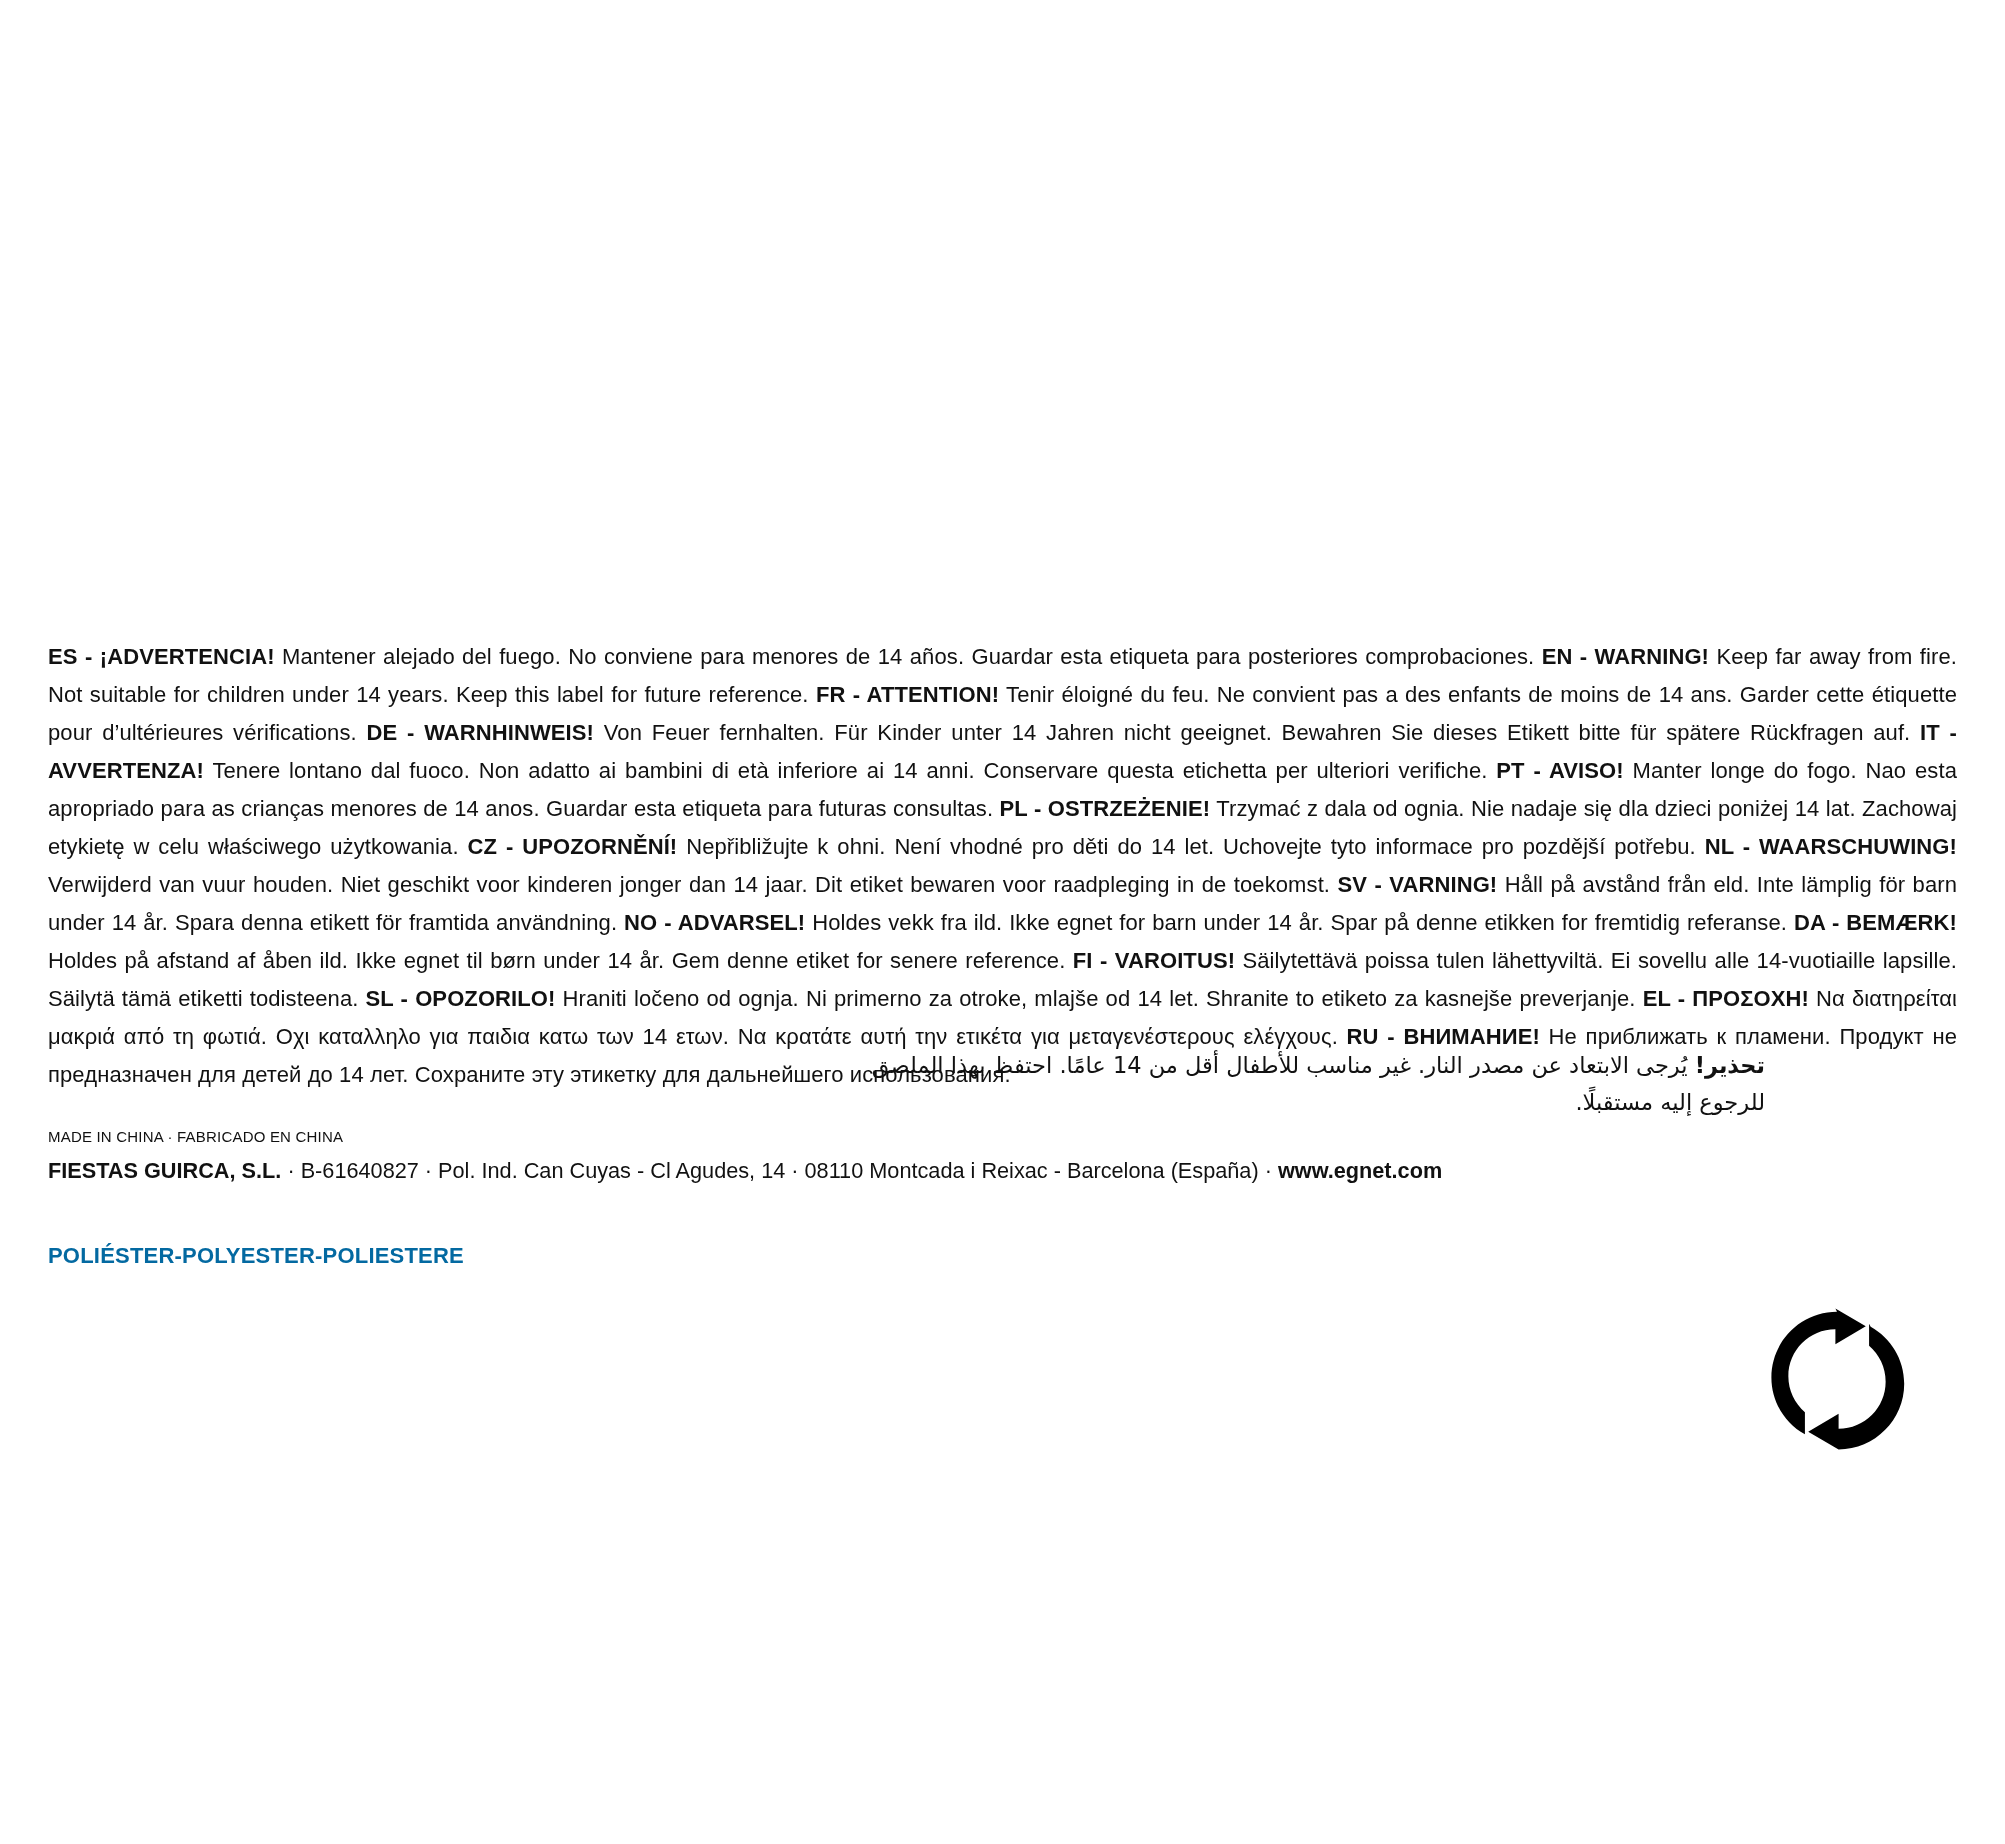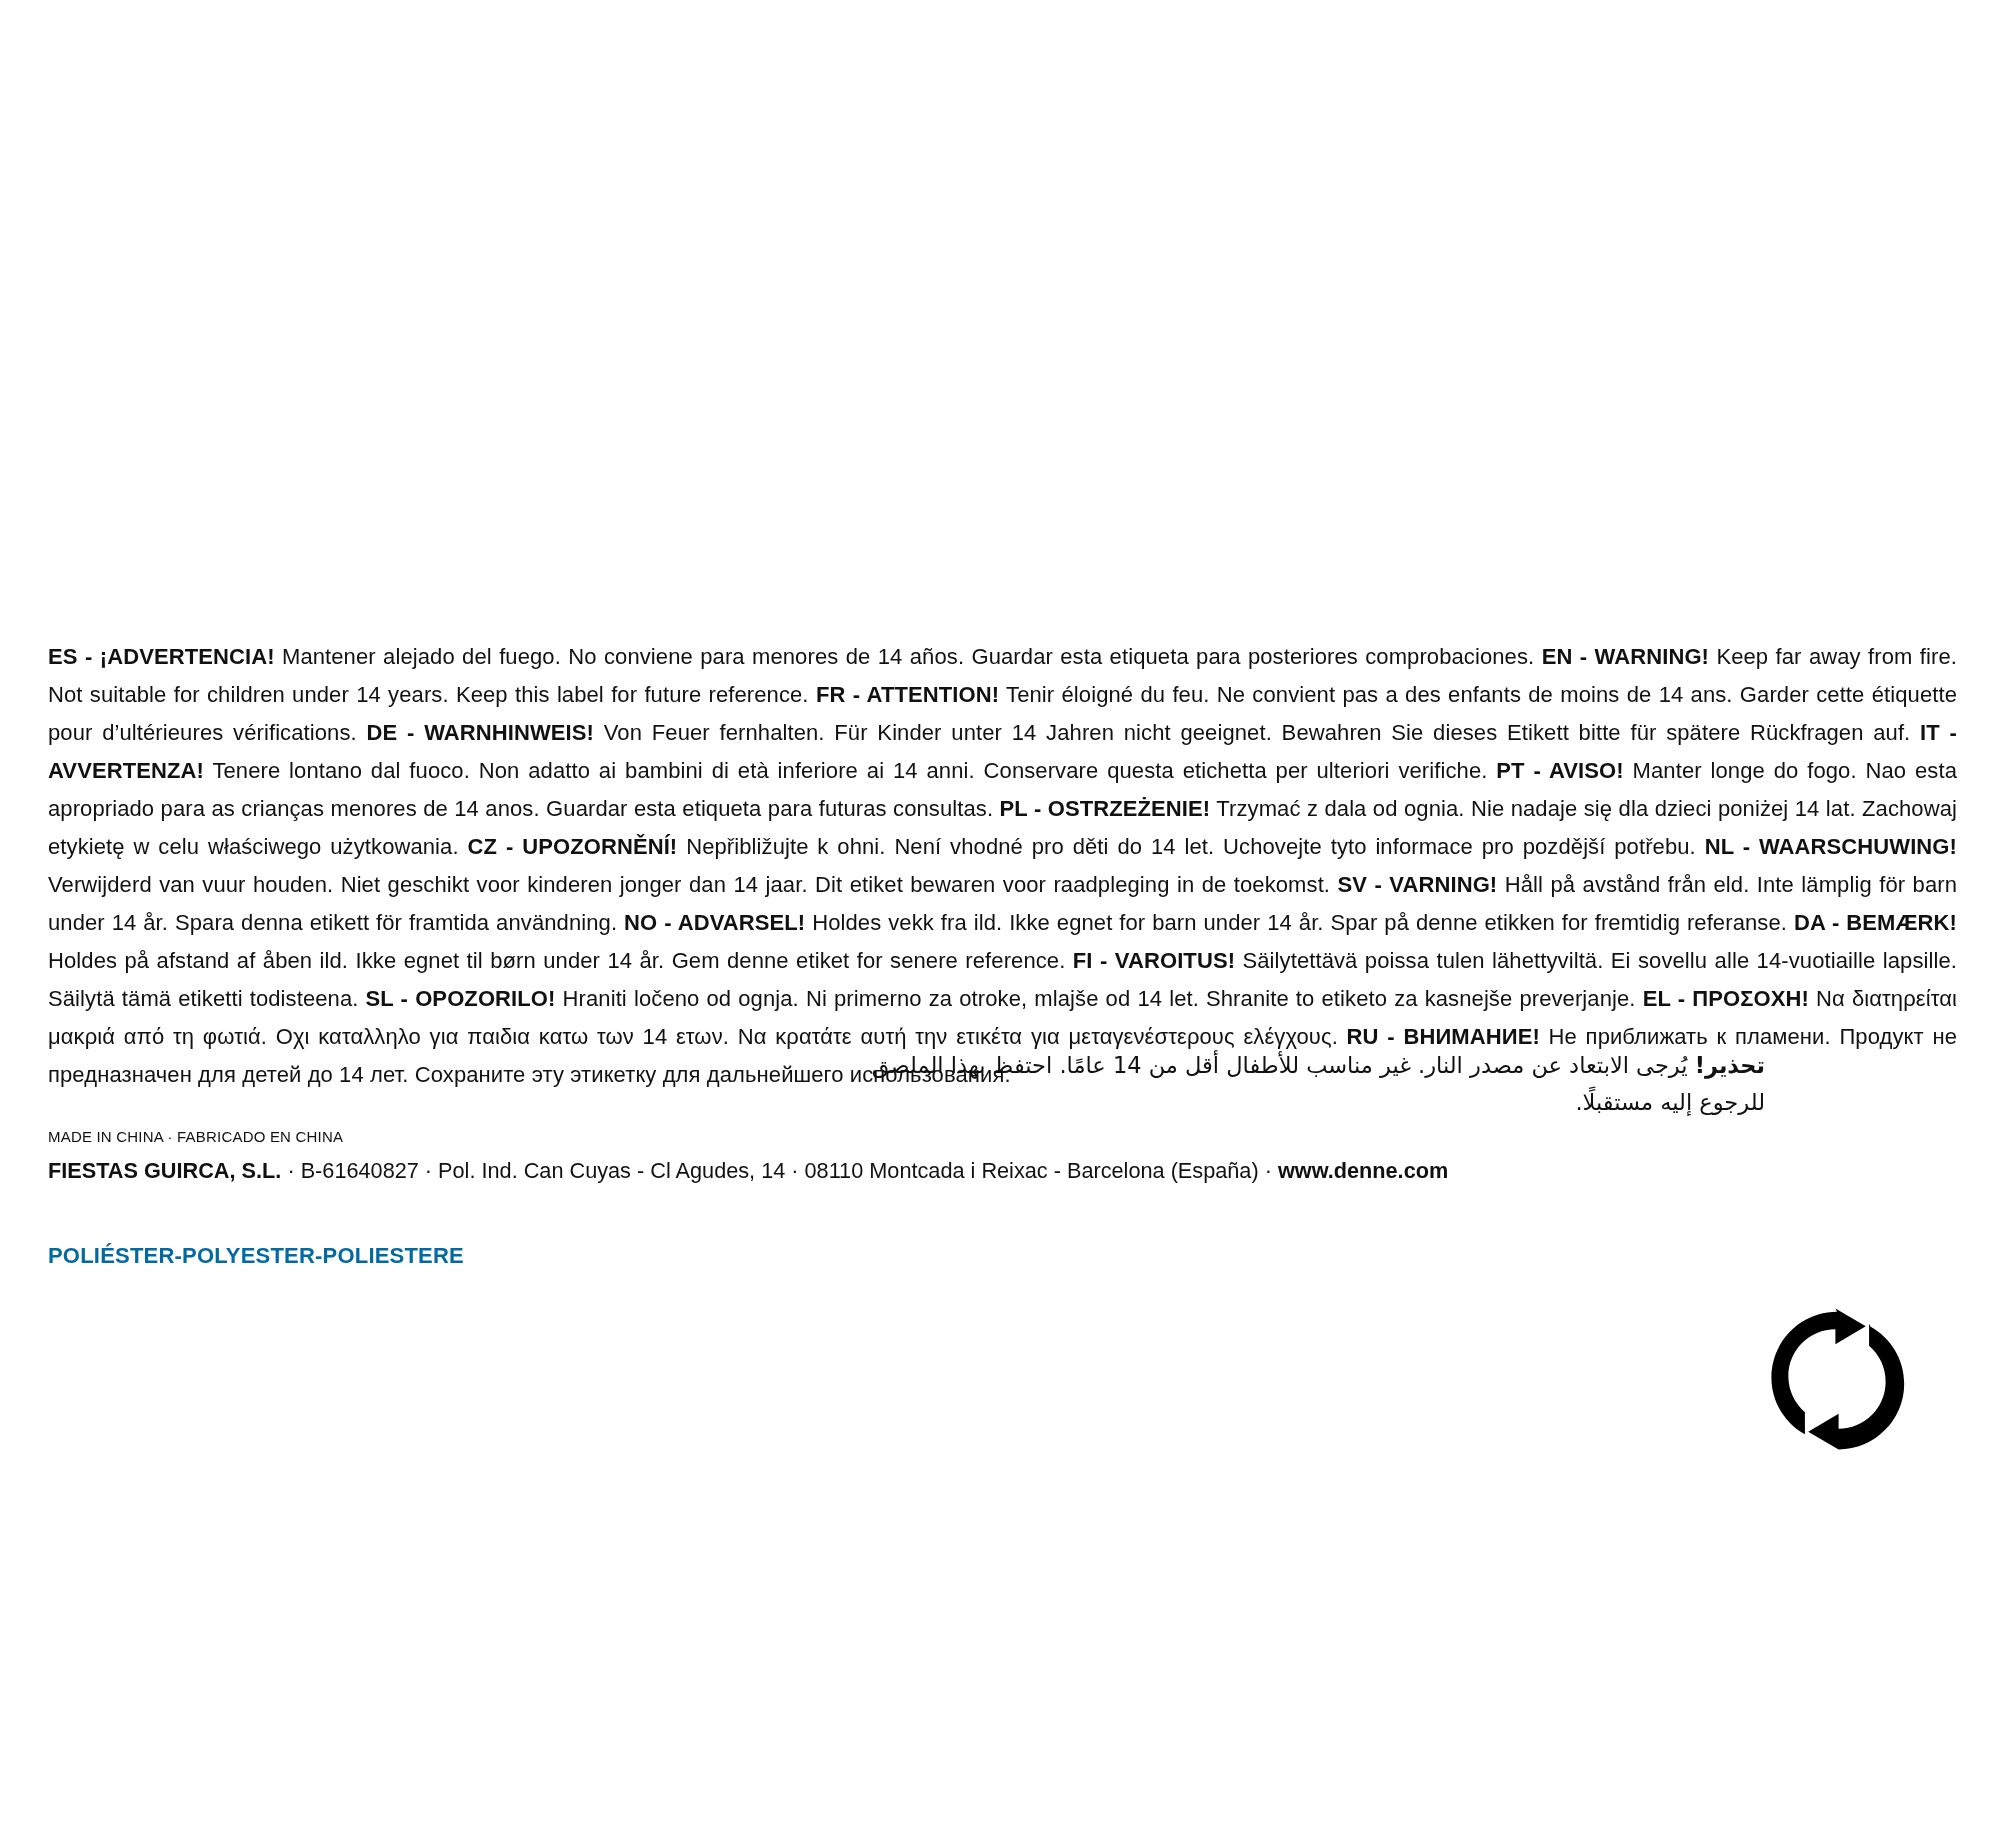--- a/index.html
+++ b/index.html
@@ -118,21 +118,21 @@
     <span><span class="lang">ES - ¡ADVERTENCIA!</span><span class="txt"> Mantener alejado del fuego. No conviene para menores de 14 años. Guardar esta etiqueta para posteriores comprobaciones. </span></span><span><span class="lang">EN - WARNING!</span><span class="txt"> Keep far away from fire. Not suitable for children under 14 years. Keep this label for future reference. </span></span><span><span class="lang">FR - ATTENTION!</span><span class="txt"> Tenir éloigné du feu. Ne convient pas a des enfants de moins de 14 ans. Garder cette étiquette pour d’ultérieures vérifications. </span></span><span><span class="lang">DE - WARNHINWEIS!</span><span class="txt"> Von Feuer fernhalten. Für Kinder unter 14 Jahren nicht geeignet. Bewahren Sie dieses Etikett bitte für spätere Rückfragen auf. </span></span><span><span class="lang">IT - AVVERTENZA!</span><span class="txt"> Tenere lontano dal fuoco. Non adatto ai bambini di età inferiore ai 14 anni. Conservare questa etichetta per ulteriori verifiche. </span></span><span><span class="lang">PT - AVISO!</span><span class="txt"> Manter longe do fogo. Nao esta apropriado para as crianças menores de 14 anos. Guardar esta etiqueta para futuras consultas. </span></span><span><span class="lang">PL - OSTRZEŻENIE!</span><span class="txt"> Trzymać z dala od ognia. Nie nadaje się dla dzieci poniżej 14 lat. Zachowaj etykietę w celu właściwego użytkowania. </span></span><span><span class="lang">CZ - UPOZORNĚNÍ!</span><span class="txt"> Nepřibližujte k ohni. Není vhodné pro děti do 14 let. Uchovejte tyto informace pro pozdější potřebu. </span></span><span><span class="lang">NL - WAARSCHUWING!</span><span class="txt"> Verwijderd van vuur houden. Niet geschikt voor kinderen jonger dan 14 jaar. Dit etiket bewaren voor raadpleging in de toekomst. </span></span><span><span class="lang">SV - VARNING!</span><span class="txt"> Håll på avstånd från eld. Inte lämplig för barn under 14 år. Spara denna etikett för framtida användning. </span></span><span><span class="lang">NO - ADVARSEL!</span><span class="txt"> Holdes vekk fra ild. Ikke egnet for barn under 14 år. Spar på denne etikken for fremtidig referanse. </span></span><span><span class="lang">DA - BEMÆRK!</span><span class="txt"> Holdes på afstand af åben ild. Ikke egnet til børn under 14 år. Gem denne etiket for senere reference. </span></span><span><span class="lang">FI - VAROITUS!</span><span class="txt"> Säilytettävä poissa tulen lähettyviltä. Ei sovellu alle 14-vuotiaille lapsille. Säilytä tämä etiketti todisteena. </span></span><span><span class="lang">SL - OPOZORILO!</span><span class="txt"> Hraniti ločeno od ognja. Ni primerno za otroke, mlajše od 14 let. Shranite to etiketo za kasnejše preverjanje. </span></span><span><span class="lang">EL - ΠΡΟΣΟΧΗ!</span><span class="txt"> Να διατηρείται μακριά από τη φωτιά. Οχι καταλληλο για παιδια κατω των 14 ετων. Να κρατάτε αυτή την ετικέτα για μεταγενέστερους ελέγχους. </span></span><span><span class="lang">RU - ВНИМАНИЕ!</span><span class="txt"> Не приближать к пламени. Продукт не предназначен для детей до 14 лет. Сохраните эту этикетку для дальнейшего использования.</span></span>
   </div>
 
   <div class="arabic-block">
     <b>تحذير!</b><span> يُرجى الابتعاد عن مصدر النار. غير مناسب للأطفال أقل من 14 عامًا. احتفظ بهذا الملصق للرجوع إليه مستقبلًا.</span>
   </div>
 
   <div class="made-in">MADE IN CHINA · FABRICADO EN CHINA</div>
 
   <div class="company-line">
-    <span class="strong">FIESTAS GUIRCA, S.L.</span><span> · B-61640827 · Pol. Ind. Can Cuyas - Cl Agudes, 14 · 08110 Montcada i Reixac - Barcelona (España) · </span><span class="web">www.denne.com</span>
+    <span class="strong">FIESTAS GUIRCA, S.L.</span><span> · B-61640827 · Pol. Ind. Can Cuyas - Cl Agudes, 14 · 08110 Montcada i Reixac - Barcelona (España) · </span><span class="web">www.egnet.com</span>
   </div>
 
   <div class="material">POLIÉSTER-POLYESTER-POLIESTERE</div>
 
   <div class="greendot">
     <svg width="152" height="152" viewBox="0 0 190 190" xmlns="http://www.w3.org/2000/svg" aria-hidden="true">
 
       <path d="M95 6
                C49.8 6 13 42.8 13 88
                C13 118.6 29.9 145.3 54.9 159.2

